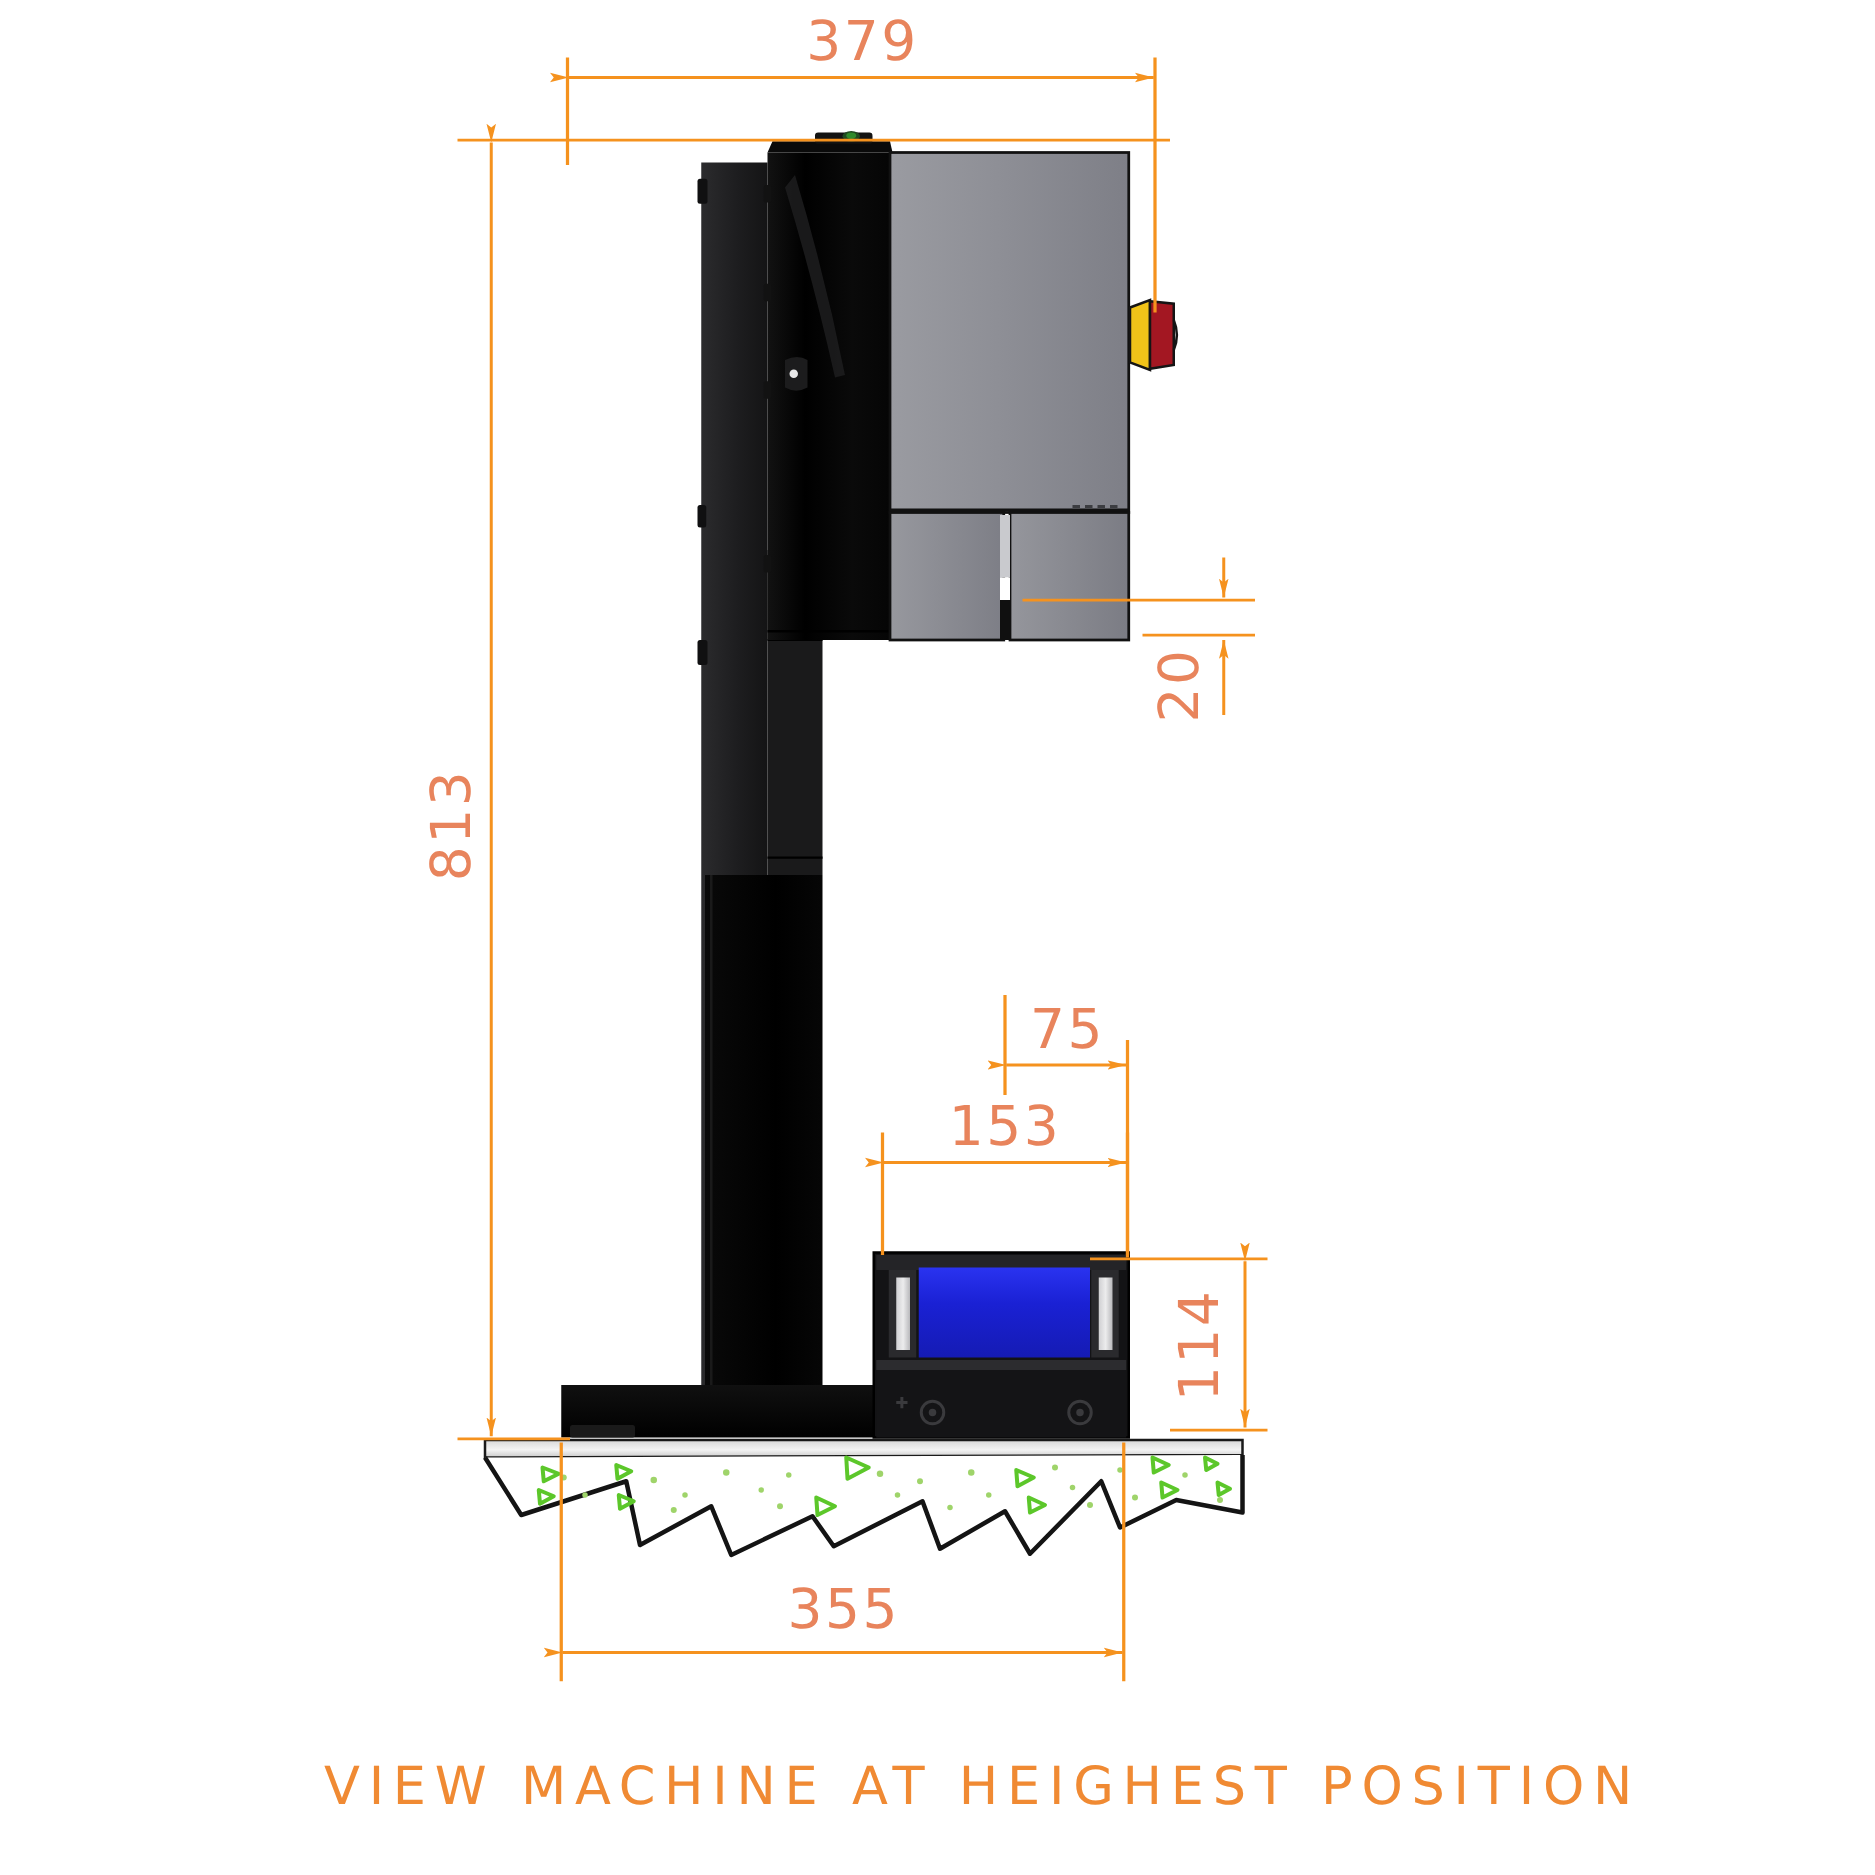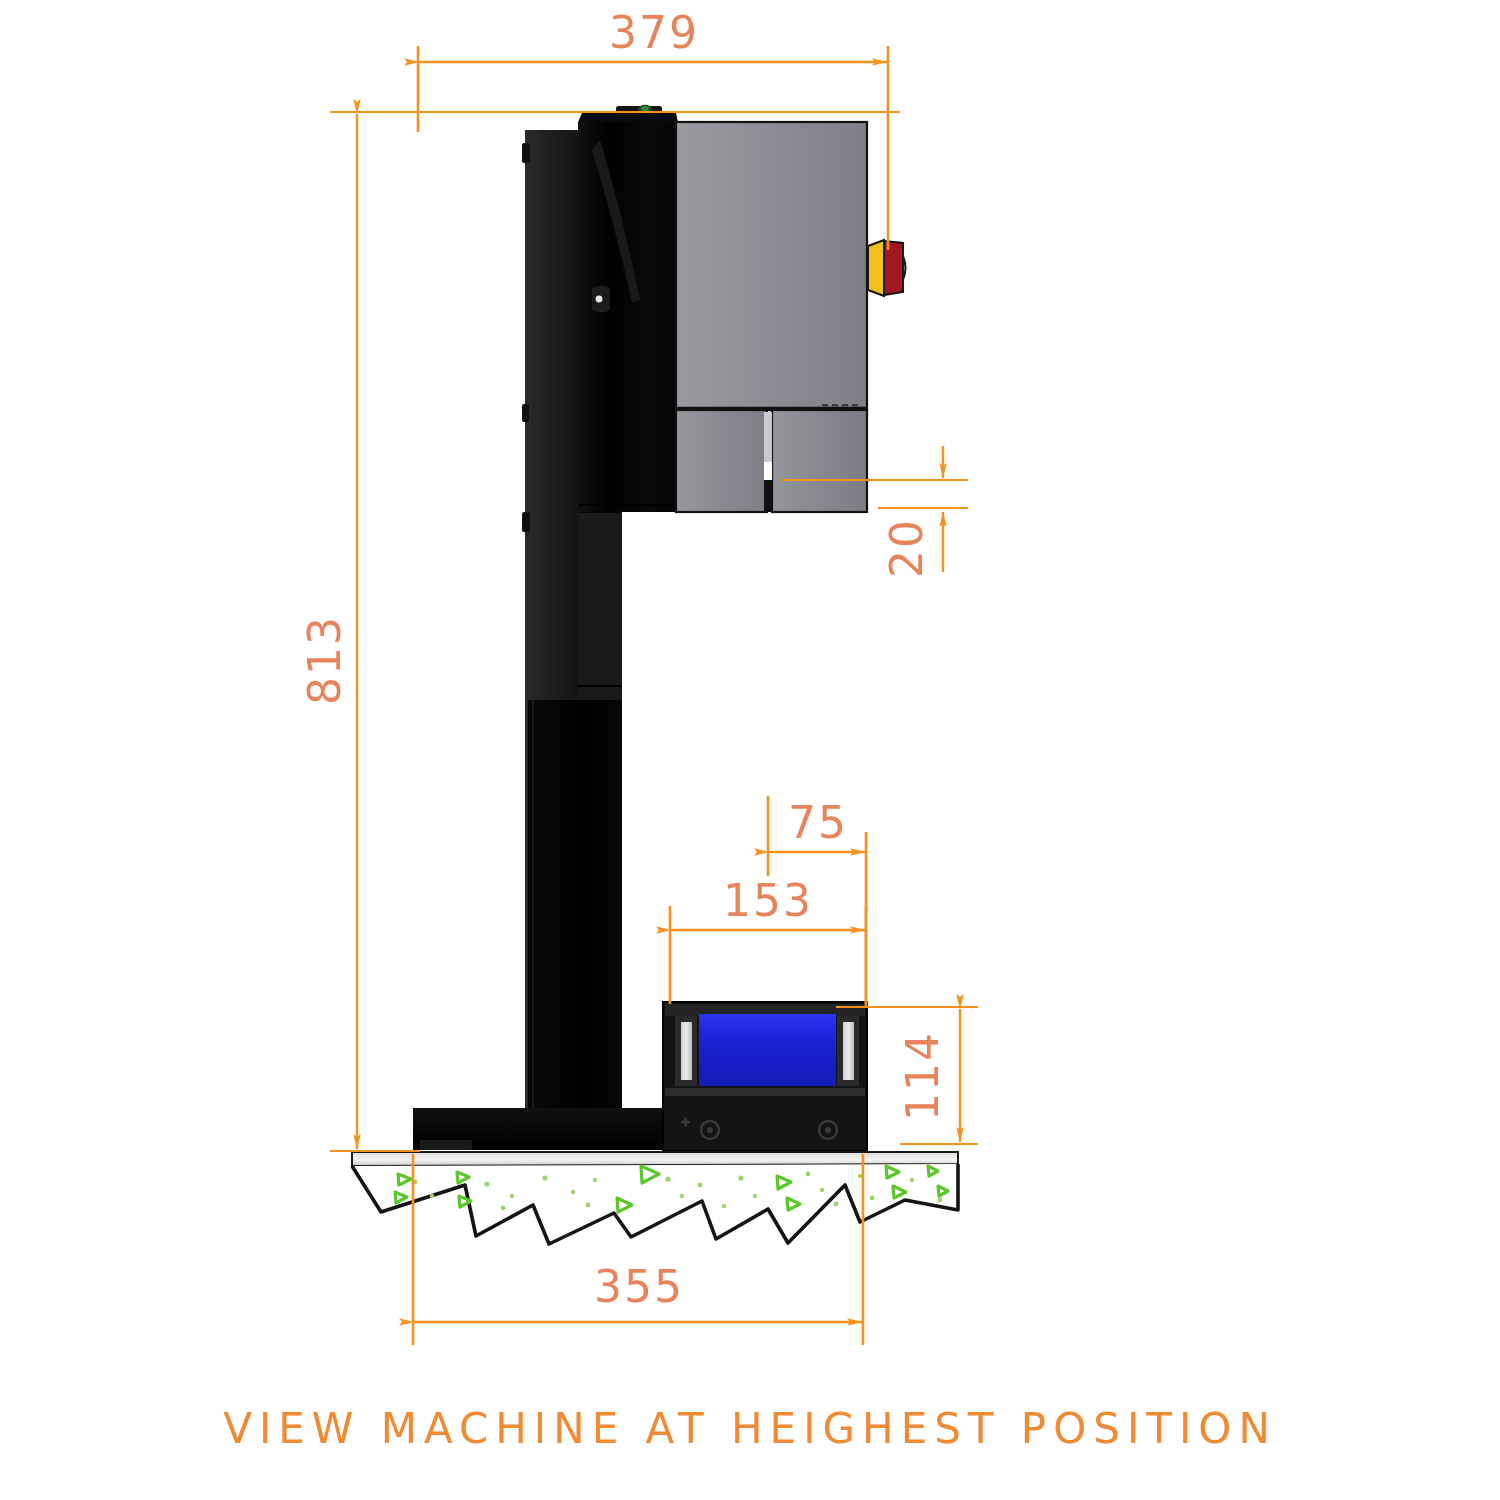--- a/index.html
+++ b/index.html
@@ -1,20 +1,20 @@
 <!DOCTYPE html>
 <html><head>
 <meta charset="utf-8">
 <style>
   html,body{margin:0;padding:0;background:#ffffff;}
   body{
     width:1500px;height:1500px;position:relative;overflow:hidden;
     font-family:"DejaVu Sans", sans-serif;
   }
-  #stage{position:absolute;left:0;top:0;width:1376px;height:1500px;}
+  #stage{position:absolute;left:0;top:0;width:1376px;height:1500px;padding-left:36px;}
   svg{display:block;}
   .dimtxt{
     font-family:"DejaVu Sans", sans-serif;
     font-size:44px;
     fill:#e8845c;
     letter-spacing:2px;
   }
   .titletxt{
     font-family:"DejaVu Sans", sans-serif;
     font-size:42px;

